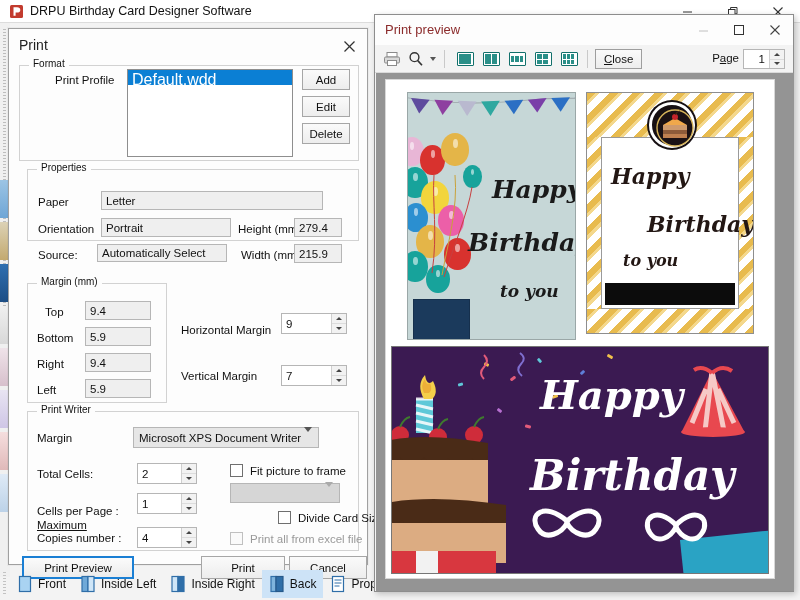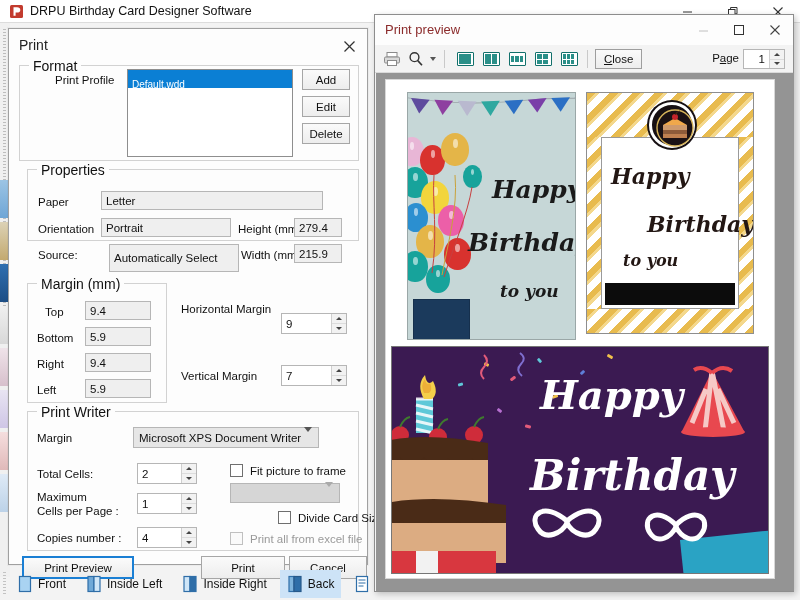--- a/index.html
+++ b/index.html
@@ -24,27 +24,27 @@
   .left-thumbs{position:absolute;left:0px;top:180px;width:9px;height:330px;}
   .lt{position:absolute;left:0;width:9px;height:38px;}
 
   
   .print-dialog{position:absolute;left:8px;top:28px;width:360px;height:537px;background:#fdfdfd;
      border:1px solid #a0a0a0;box-shadow:0 0 0 1px rgba(0,0,0,.03);}
   .pd-title{position:absolute;left:10px;top:8px;font-size:14px;color:#222;}
   .pd-close{position:absolute;right:6px;top:6px;width:24px;height:22px;display:flex;align-items:center;justify-content:center;color:#333;font-size:15px;}
 
   .gbox{position:absolute;border:1px solid #d2d2d2;}
-  .gbox > .legend{position:absolute;top:-8px;left:9px;background:#fdfdfd;padding:0 4px;font-size:14px;color:#111;white-space:nowrap;}
+  .gbox > .legend{position:absolute;top:-8px;left:9px;background:#fdfdfd;padding:0 4px;font-size:10px;color:#111;white-space:nowrap;}
 
   .lbl{position:absolute;font-size:11.5px;color:#111;white-space:nowrap;}
   .tbox{position:absolute;background:#efefef;border:1px solid #b6b6b6;box-sizing:border-box;
         font-size:11.5px;color:#111;padding:1px 4px;display:flex;align-items:center;overflow:hidden;white-space:nowrap;}
   .listbox{position:absolute;background:#fff;border:1px solid #8e8e8e;box-sizing:border-box;}
-  .listbox .sel{position:absolute;left:0;right:0;top:0;height:15px;background:#0b7fd4;color:#fff;font-size:10px;padding:9px 4px;box-sizing:border-box;white-space:nowrap;}
+  .listbox .sel{position:absolute;left:0;right:0;top:0;height:15px;background:#0b7fd4;color:#fff;font-size:16px;padding:1px 4px;box-sizing:border-box;white-space:nowrap;}
   .btn{position:absolute;background:linear-gradient(#fafafa,#ededed);border:1px solid #a6a6a6;box-sizing:border-box;
        font-size:11.5px;color:#111;display:flex;align-items:center;justify-content:center;cursor:default;}
   .btn.default{border:2px solid #1a7fd4;background:linear-gradient(#fbfbfb,#ececec);}
 
   .spin{position:absolute;box-sizing:border-box;border:1px solid #b6b6b6;background:#fff;display:flex;align-items:stretch;}
   .spin .val{flex:1;font-size:11.5px;padding:1px 4px;display:flex;align-items:center;color:#111;}
   .spin .arrows{width:15px;border-left:1px solid #cfcfcf;background:#f2f2f2;display:flex;flex-direction:column;}
   .spin .arrows div{flex:1;display:flex;align-items:center;justify-content:center;}
   .spin .arrows div:first-child{border-bottom:1px solid #dcdcdc;}
   .tri-u{width:0;height:0;border-left:3px solid transparent;border-right:3px solid transparent;border-bottom:3.5px solid #444;}
@@ -56,21 +56,21 @@
   .chev-g{width:0;height:0;border-left:4px solid transparent;border-right:4px solid transparent;border-top:5px solid #555;}
   .chev-g.dis{border-top-color:#aaa;}
   .combo.disabled{background:#d6d6d6;color:#a8a8a8;}
 
   .cbrow{position:absolute;display:flex;align-items:center;gap:7px;font-size:11.5px;color:#111;white-space:nowrap;}
   .cbrow.disabled{color:#9a9a9a;}
   .cbox{width:13px;height:13px;border:1px solid #6f6f6f;background:#fff;box-sizing:border-box;}
   .cbrow.disabled .cbox{border-color:#c0c0c0;background:#fafafa;}
 
   
-  .tabstrip{position:absolute;left:10px;top:568px;width:400px;height:32px;display:flex;align-items:center;gap:6px;}
+  .tabstrip{position:absolute;left:10px;top:568px;width:400px;height:32px;display:flex;align-items:center;gap:0px;}
   .tstrip-grip{position:absolute;left:3px;top:572px;width:3px;height:24px;
      background:repeating-linear-gradient(to bottom,#c3c3c3 0 1px,transparent 1px 3px);}
   .tab{height:28px;display:flex;align-items:center;gap:5px;padding:0 7px;font-size:12px;color:#111;white-space:nowrap;}
   .tab.active{background:#cde3f7;}
   .bookicon{width:16px;height:18px;position:relative;}
 
   
   .preview-win{position:absolute;left:374px;top:14px;width:420px;height:578px;background:#f4f4f4;
       border:1px solid #8d8d8d;box-shadow:2px 2px 6px rgba(0,0,0,.22);}
   .pv-title{position:absolute;left:0;top:0;width:100%;height:30px;background:#fdfdfd;}
@@ -189,37 +189,37 @@
     </div>
     <div class="lbl" style="left:29px;top:167px;">Paper</div>
     <div class="tbox" style="left:92px;top:162px;width:222px;height:19px;">Letter</div>
 
     <div class="lbl" style="left:29px;top:194px;">Orientation</div>
     <div class="tbox" style="left:92px;top:189px;width:130px;height:19px;">Portrait</div>
     <div class="lbl" style="left:229px;top:194px;">Height (mm)</div>
     <div class="tbox" style="left:285px;top:189px;width:48px;height:19px;">279.4</div>
 
     <div class="lbl" style="left:29px;top:220px;">Source:</div>
-    <div class="tbox" style="left:100px;top:215px;width:130px;height:28px;">Automatically Select</div>
+    <div class="tbox" style="left:88px;top:215px;width:130px;height:18px;">Automatically Select</div>
     <div class="lbl" style="left:232px;top:220px;">Width (mm)</div>
     <div class="tbox" style="left:285px;top:215px;width:48px;height:19px;">215.9</div>
 
     <div class="gbox" style="left:18px;top:254px;width:140px;height:120px;">
       <span class="legend">Margin (mm)</span>
     </div>
     <div class="lbl" style="left:36px;top:277px;">Top</div>
     <div class="tbox" style="left:76px;top:272px;width:66px;height:19px;">9.4</div>
     <div class="lbl" style="left:28px;top:303px;">Bottom</div>
     <div class="tbox" style="left:76px;top:298px;width:66px;height:19px;">5.9</div>
     <div class="lbl" style="left:28px;top:329px;">Right</div>
     <div class="tbox" style="left:76px;top:324px;width:66px;height:19px;">9.4</div>
     <div class="lbl" style="left:28px;top:355px;">Left</div>
     <div class="tbox" style="left:76px;top:350px;width:66px;height:19px;">5.9</div>
 
-    <div class="lbl" style="left:172px;top:274px;">Horizontal Margin</div>
+    <div class="lbl" style="left:172px;top:295px;">Horizontal Margin</div>
     <div class="spin" style="left:272px;top:284px;width:66px;height:21px;">
       <div class="val">9</div>
       <div class="arrows">
           <div>
             <span class="tri-u"></span>
           </div>
           <div>
             <span class="tri-d"></span>
           </div>
         </div>
@@ -252,21 +252,21 @@
       <div class="arrows">
           <div>
             <span class="tri-u"></span>
           </div>
           <div>
             <span class="tri-d"></span>
           </div>
         </div>
     </div>
 
-    <div class="lbl" style="left:28px;top:462px;">Maximum</div>
+    <div class="lbl" style="left:28px;top:490px;text-decoration:underline;">Maximum</div>
     <div class="lbl" style="left:28px;top:476px;">Cells per Page :</div>
     <div class="spin" style="left:128px;top:464px;width:60px;height:21px;">
       <div class="val">1</div>
       <div class="arrows">
           <div>
             <span class="tri-u"></span>
           </div>
           <div>
             <span class="tri-d"></span>
           </div>

